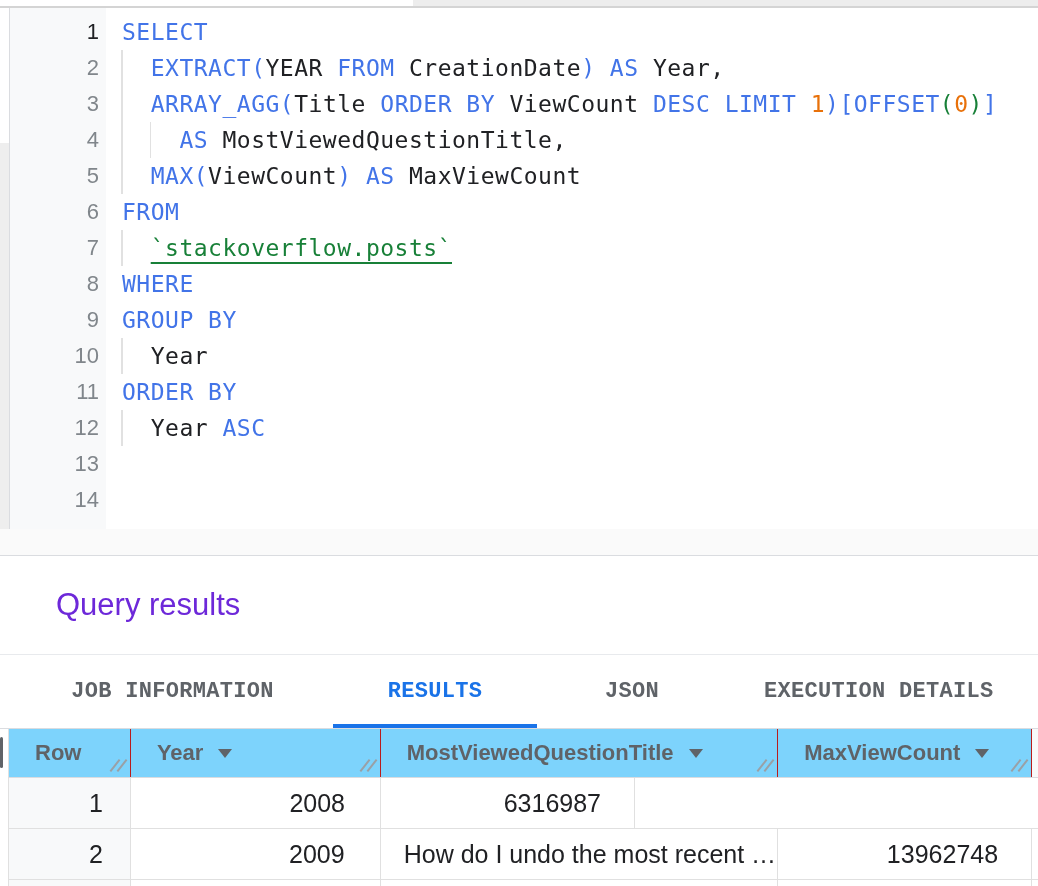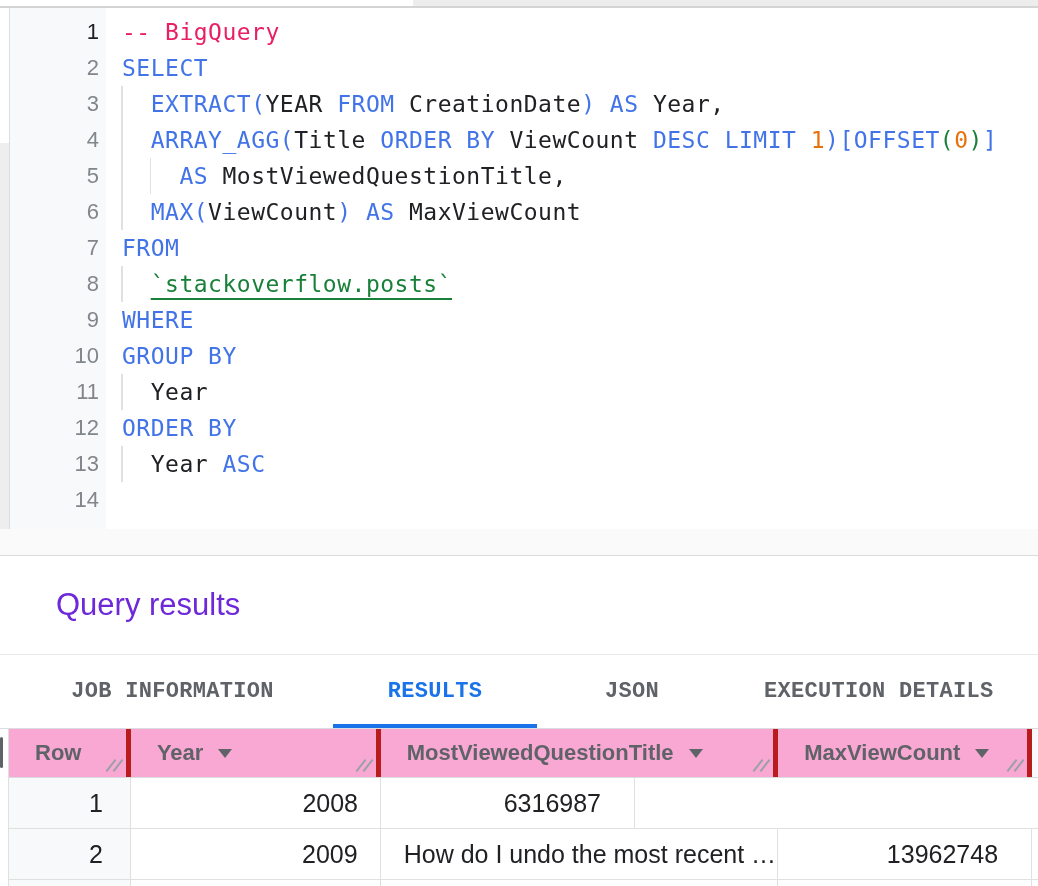--- a/index.html
+++ b/index.html
@@ -40,32 +40,32 @@
   .tabbar{position:absolute;top:655px;left:0;right:0;height:73px;background:#fff;border-bottom:1px solid #dadce0;
           display:flex;align-items:stretch;padding-left:36px;}
   .tab{position:relative;display:flex;align-items:center;justify-content:center;
        font-size:22px;font-weight:bold;letter-spacing:0.3px;color:#5f6368;box-sizing:border-box;flex:none;cursor:pointer;font-family:Liberation Mono, monospace;}
   .tab.active{color:#1a73e8;}
   .tab.last{justify-content:flex-start;padding-left:37px;}
   .tab .indicator{position:absolute;left:0;right:0;bottom:0;height:4px;background:#1a73e8;}
   
   .rtable{position:absolute;top:729px;left:8px;width:1110px;}
   .thead-row{display:flex;height:48px;border-bottom:1px solid #dadce0;border-left:1px solid #e0e0e0;}
-  .hcell{position:relative;display:flex;align-items:center;background:#f9a8d4;color:#5f6368;font-weight:bold;
-         font-size:22px;box-sizing:border-box;border-right:5px solid #b91c1c;padding-left:26px;}
+  .hcell{position:relative;display:flex;align-items:center;background:#7dd3fc;color:#5f6368;font-weight:bold;
+         font-size:22px;box-sizing:border-box;border-right:1px solid #b91c1c;padding-left:26px;}
   .arrow{width:0;height:0;border-left:7px solid transparent;border-right:7px solid transparent;border-top:9px solid #5f6368;margin-left:15px;}
   .resizer{position:absolute;right:2px;bottom:3px;width:20px;height:16px;}
   .resizer::before,.resizer::after{content:'';position:absolute;top:0;width:2px;height:15px;background:#9aa0a6;transform:rotate(38deg);}
   .resizer::before{left:6px;}
   .resizer::after{left:13px;}
   .trow{display:flex;height:51px;background:#fff;border-bottom:1px solid #e0e0e0;border-left:1px solid #e0e0e0;box-sizing:border-box;}
   .trow.partial{height:6px;border-bottom:none;}
   .cell{display:flex;align-items:center;font-size:25px;color:#202124;box-sizing:border-box;border-right:1px solid #e0e0e0;}
   .c-row{justify-content:flex-end;padding-right:27px;background:#f8f9fa;}
-  .c-year{justify-content:flex-end;padding-right:22px;}
+  .c-year{justify-content:flex-end;padding-right:35px;}
   .c-title{padding-left:23px;white-space:nowrap;overflow:hidden;}
   .c-max{justify-content:flex-end;padding-right:33px;}
   .c-sliver{border-right:none;background:#fff;}
   .hcell.c-sliver{background:#f8f9fa;}
   .table-vthumb{position:absolute;left:0;top:737px;width:3px;height:31px;background:#5f6368;border-radius:2px;}
 </style>
 </head>
 <body>
 
 <div class="top-strip">
@@ -86,21 +86,20 @@
       <div class="ln">7</div>
       <div class="ln">8</div>
       <div class="ln">9</div>
       <div class="ln">10</div>
       <div class="ln">11</div>
       <div class="ln">12</div>
       <div class="ln">13</div>
       <div class="ln">14</div>
     </div>
   <div class="code">
-      <div class="code-line"><span></span><span class="tk-c">-- BigQuery</span></div>
       <div class="code-line"><span></span><span class="tk-k">SELECT</span></div>
       <div class="code-line"><i class="guide" style="left: 15px;"></i><span>  </span><span class="tk-k">EXTRACT(</span><span class="tk-p">YEAR </span><span class="tk-k">FROM </span><span class="tk-p">CreationDate</span><span class="tk-k">) AS </span><span class="tk-p">Year,</span></div>
       <div class="code-line"><i class="guide" style="left: 15px;"></i><span>  </span><span class="tk-k">ARRAY_AGG(</span><span class="tk-p">Title </span><span class="tk-k">ORDER BY </span><span class="tk-p">ViewCount </span><span class="tk-k">DESC LIMIT </span><span class="tk-n">1</span><span class="tk-k">)[OFFSET</span><span class="tk-g">(</span><span class="tk-n">0</span><span class="tk-g">)</span><span class="tk-k">]</span></div>
       <div class="code-line"><i class="guide" style="left: 15px;"></i><i class="guide" style="left: 43.68px;"></i><span>    </span><span class="tk-k">AS </span><span class="tk-p">MostViewedQuestionTitle,</span></div>
       <div class="code-line"><i class="guide" style="left: 15px;"></i><span>  </span><span class="tk-k">MAX(</span><span class="tk-p">ViewCount</span><span class="tk-k">) AS </span><span class="tk-p">MaxViewCount</span></div>
       <div class="code-line"><span></span><span class="tk-k">FROM</span></div>
       <div class="code-line"><i class="guide" style="left: 15px;"></i><span>  </span><span class="tk-t">`stackoverflow.posts`</span></div>
       <div class="code-line"><span></span><span class="tk-k">WHERE</span></div>
       <div class="code-line"><span></span><span class="tk-k">GROUP BY</span></div>
       <div class="code-line"><i class="guide" style="left: 15px;"></i><span>  </span><span class="tk-p">Year</span></div>

